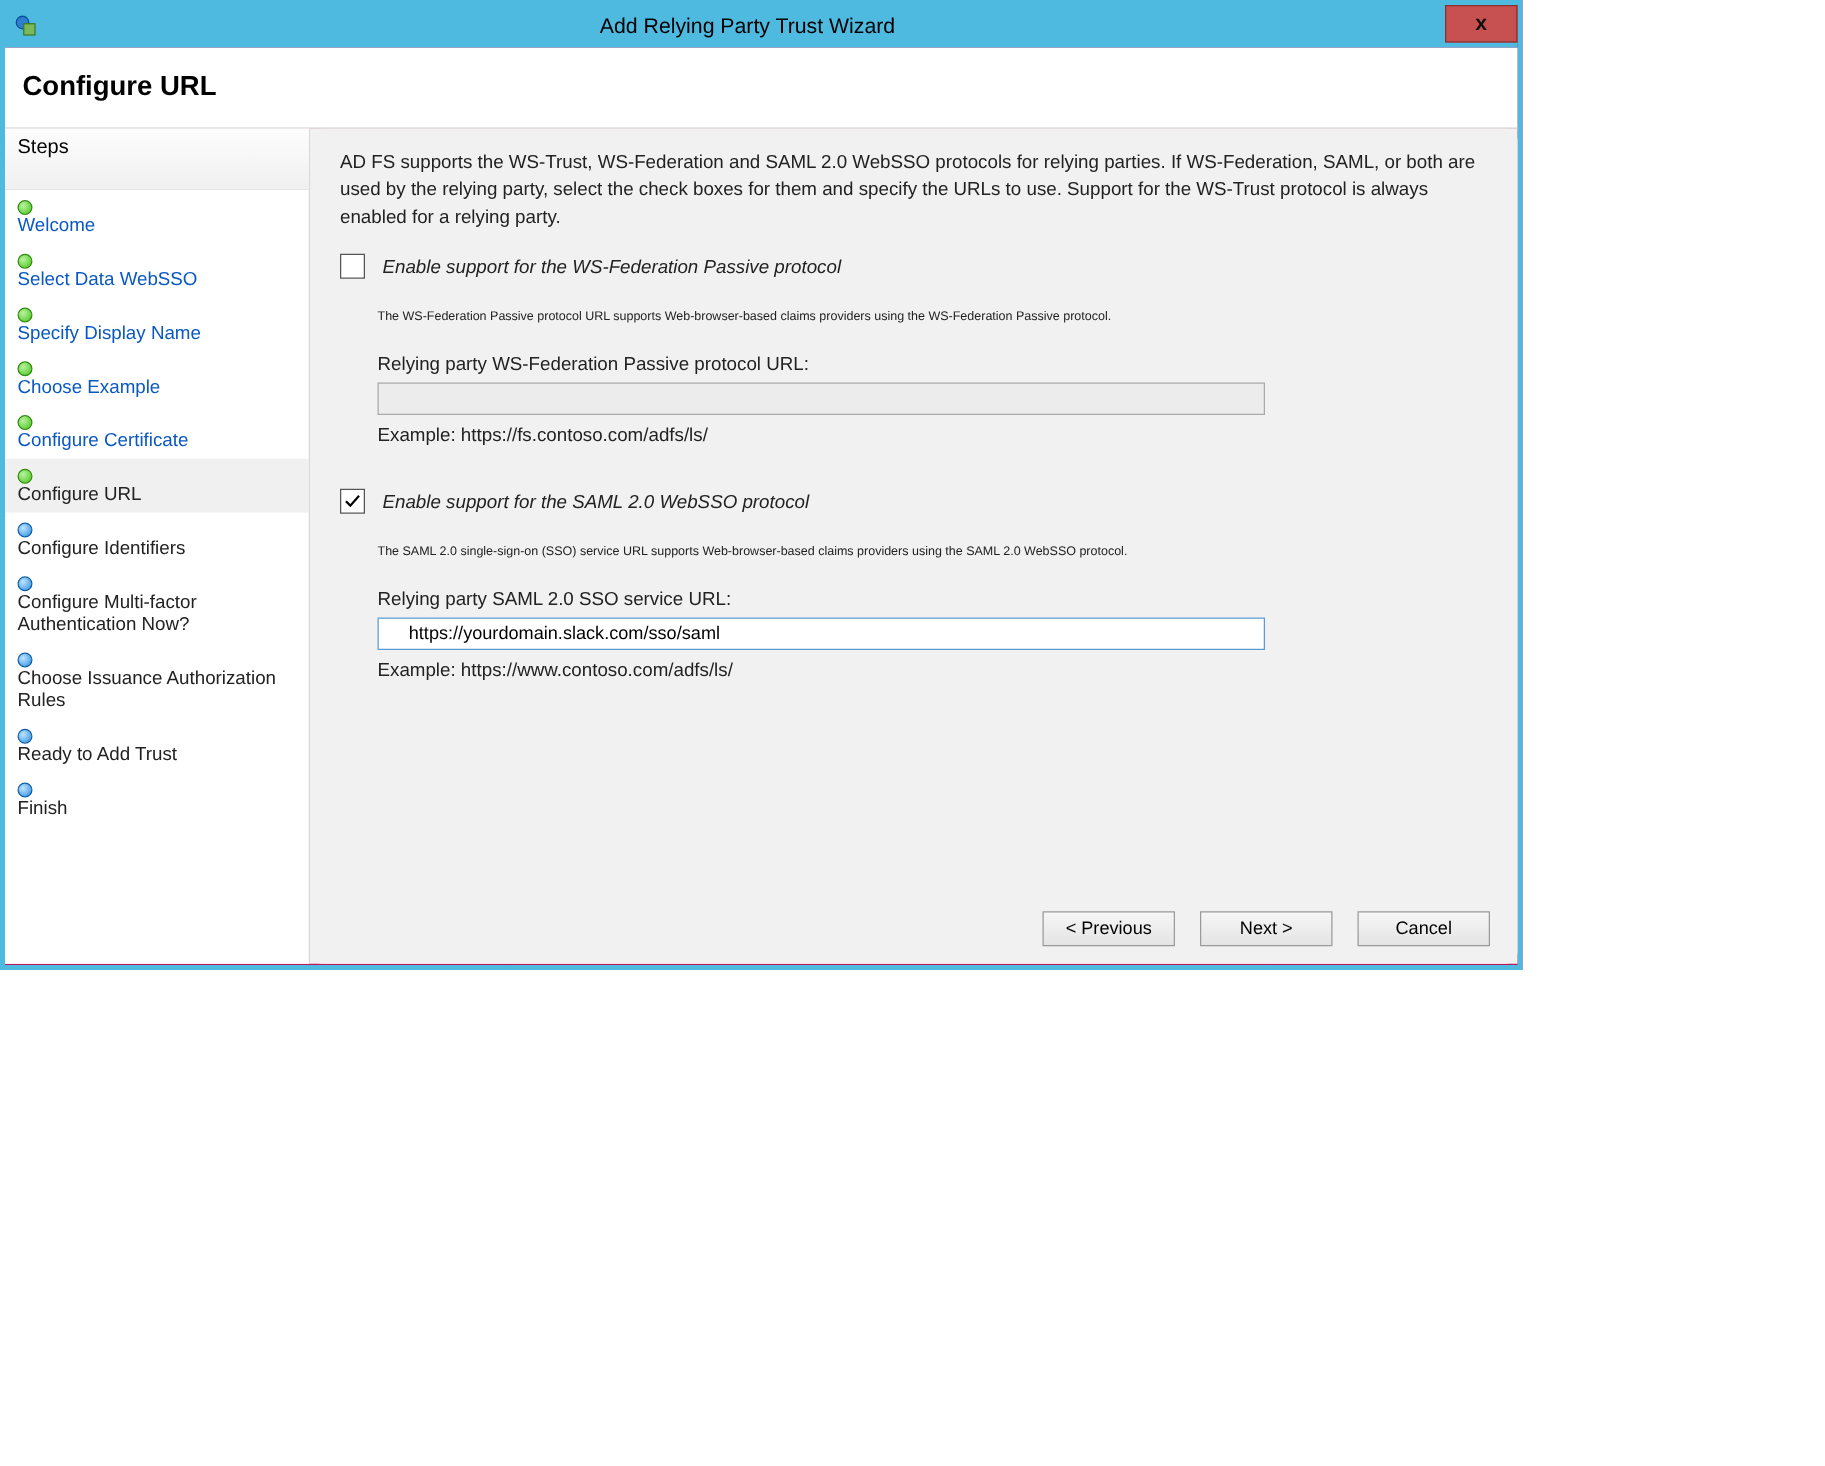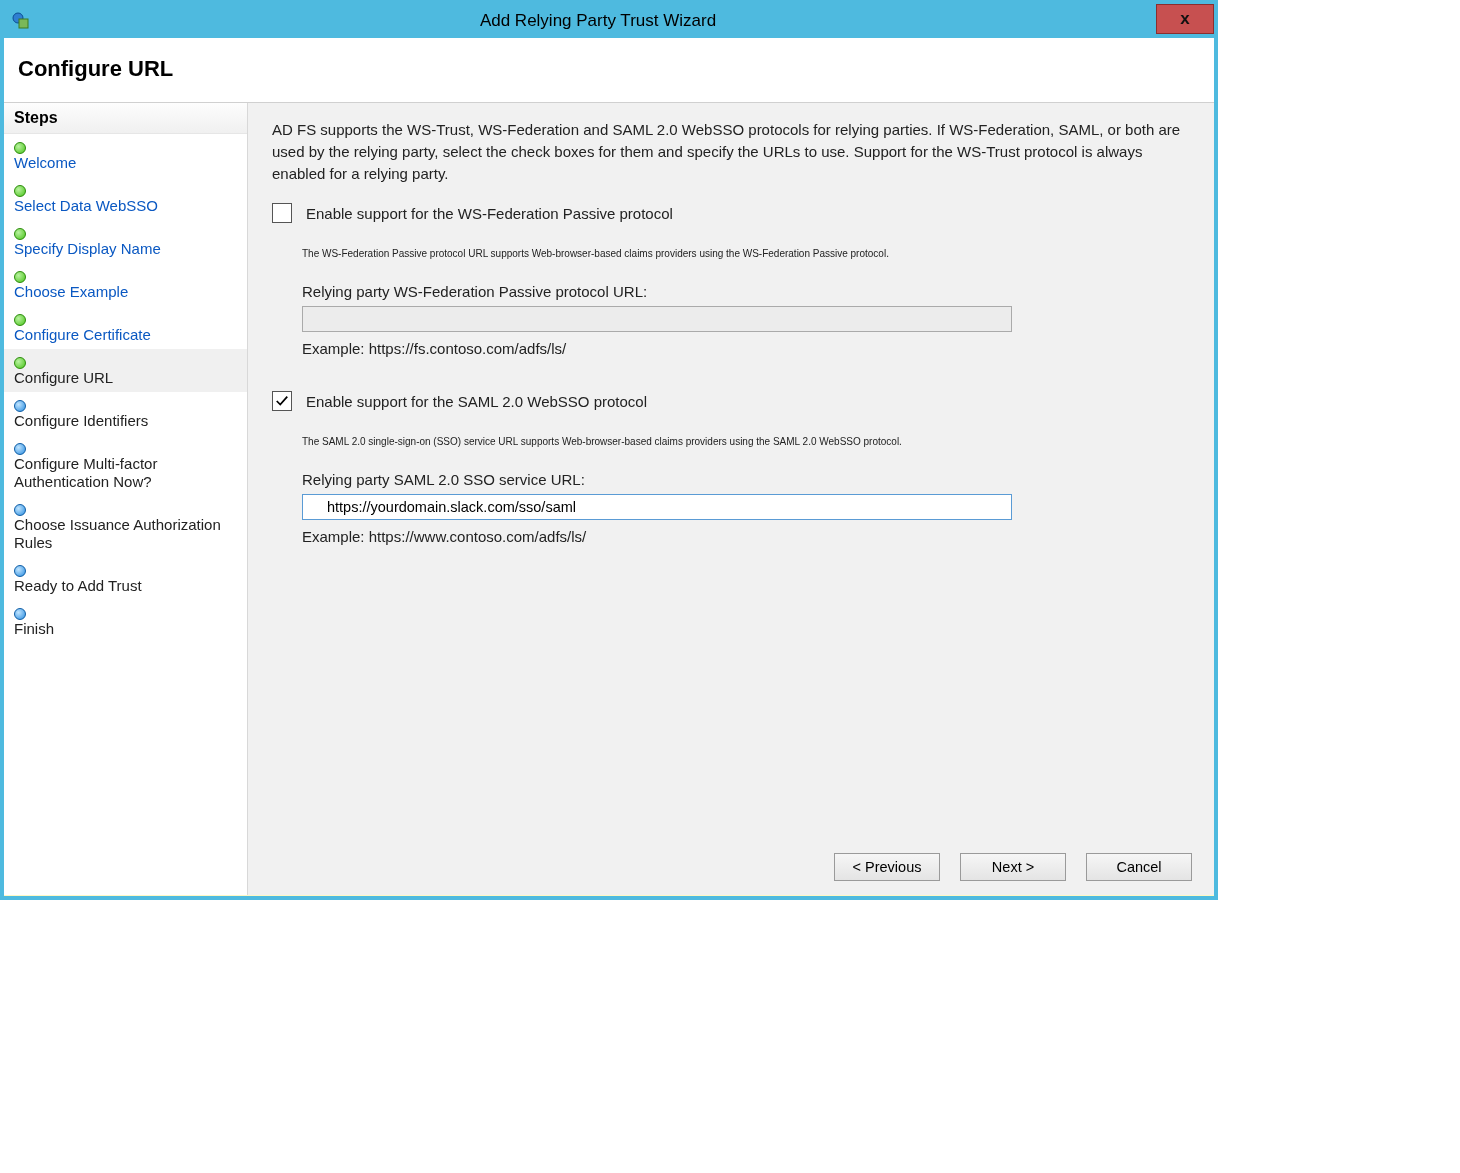--- a/index.html
+++ b/index.html
@@ -5,23 +5,23 @@
   html, body {
     margin: 0;
     padding: 0;
     font-family: "Segoe UI", Tahoma, sans-serif;
     font-size: 14.5px;
     color: #222;
     background: #fff;
   }
   .window {
     width: 1218px;
-    height: 900px;
+    height: 776px;
     border: 4px solid #4ebadf;
-    background: #fef9c3;
+    background: #be185d;
     position: relative;
     box-sizing: border-box;
   }
   .titlebar {
     height: 34px;
     background: #4ebadf;
     display: flex;
     align-items: center;
     position: relative;
     padding-left: 8px;
@@ -69,23 +69,23 @@
   }
   .sidebar {
     width: 244px;
     background:#fff;
     border-right:1px solid #d8d8d8;
     box-sizing:border-box;
     padding-top:0;
   }
   .sidebar .steps-header{
     font-size:16px;
-    font-weight:700;
+    font-weight:400;
     color:#000;
-    padding:6px 10px 6px 10px;
+    padding:6px 10px 24px 10px;
     border-bottom:1px solid #e6e6e6;
     background:linear-gradient(#fdfdfd,#f0f0f0);
   }
   .step {
     display:flex;
     align-items:flex-start;
     padding:5px 10px 5px 10px;
     font-size:15px;
     line-height:18px;
     flex-direction:column;
@@ -130,21 +130,21 @@
     width:18px;height:18px;
     border:1px solid #555;
     background:#fff;
     margin-right:14px;
     display:flex;
     align-items:center;
     justify-content:center;
   }
   .chk svg{ display:none; }
   .chk.checked svg{ display:block; }
-  .chk-label{ font-size:15px; }
+  .chk-label{ font-size:15px;font-style:italic; }
   .indent {
     margin-left:30px;
   }
   .desc {
     font-size:10px;
     line-height:22px;
     margin:20px 0 18px 0;
   }
   .field-label{
     font-size:15px;

